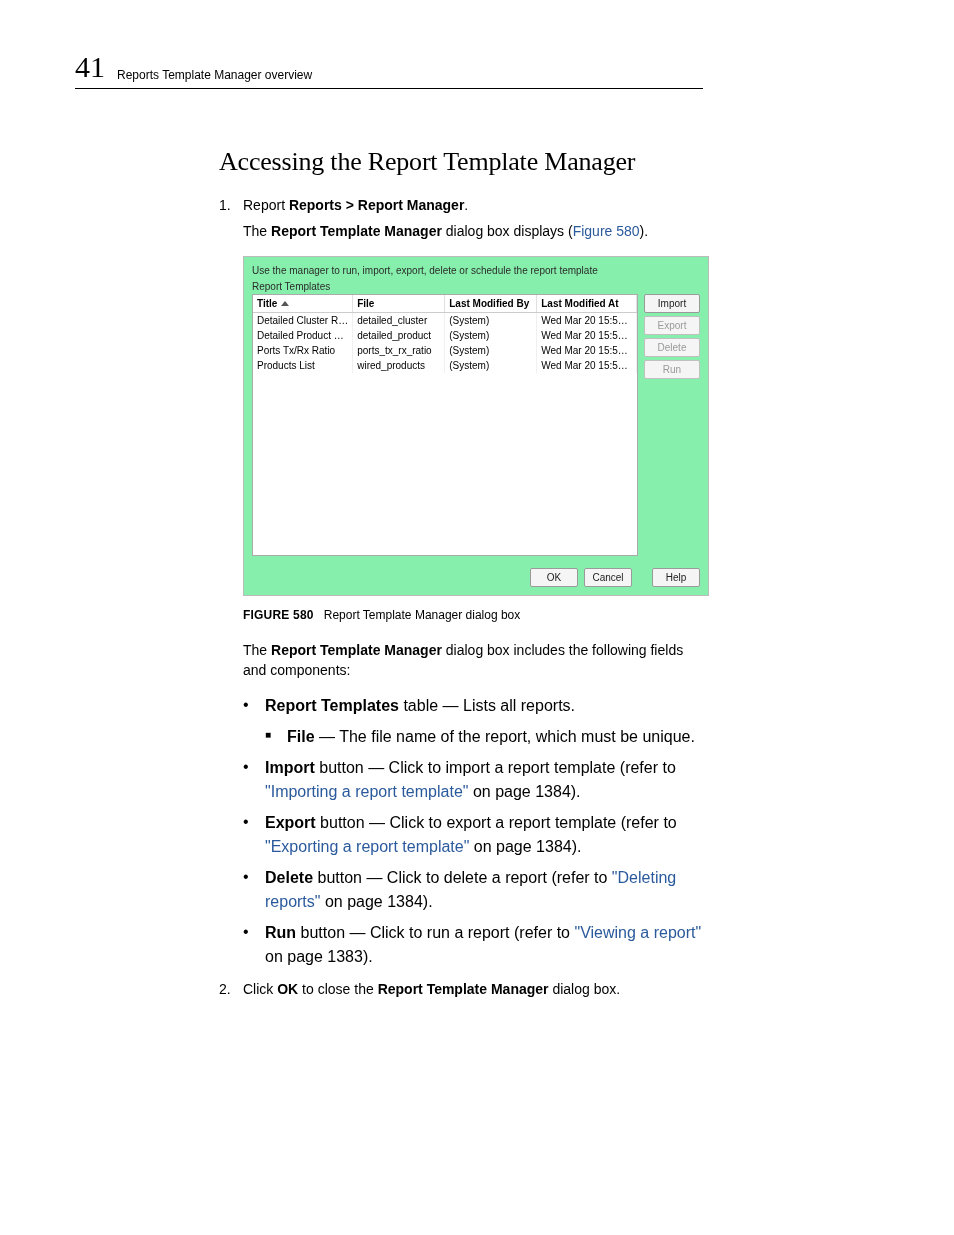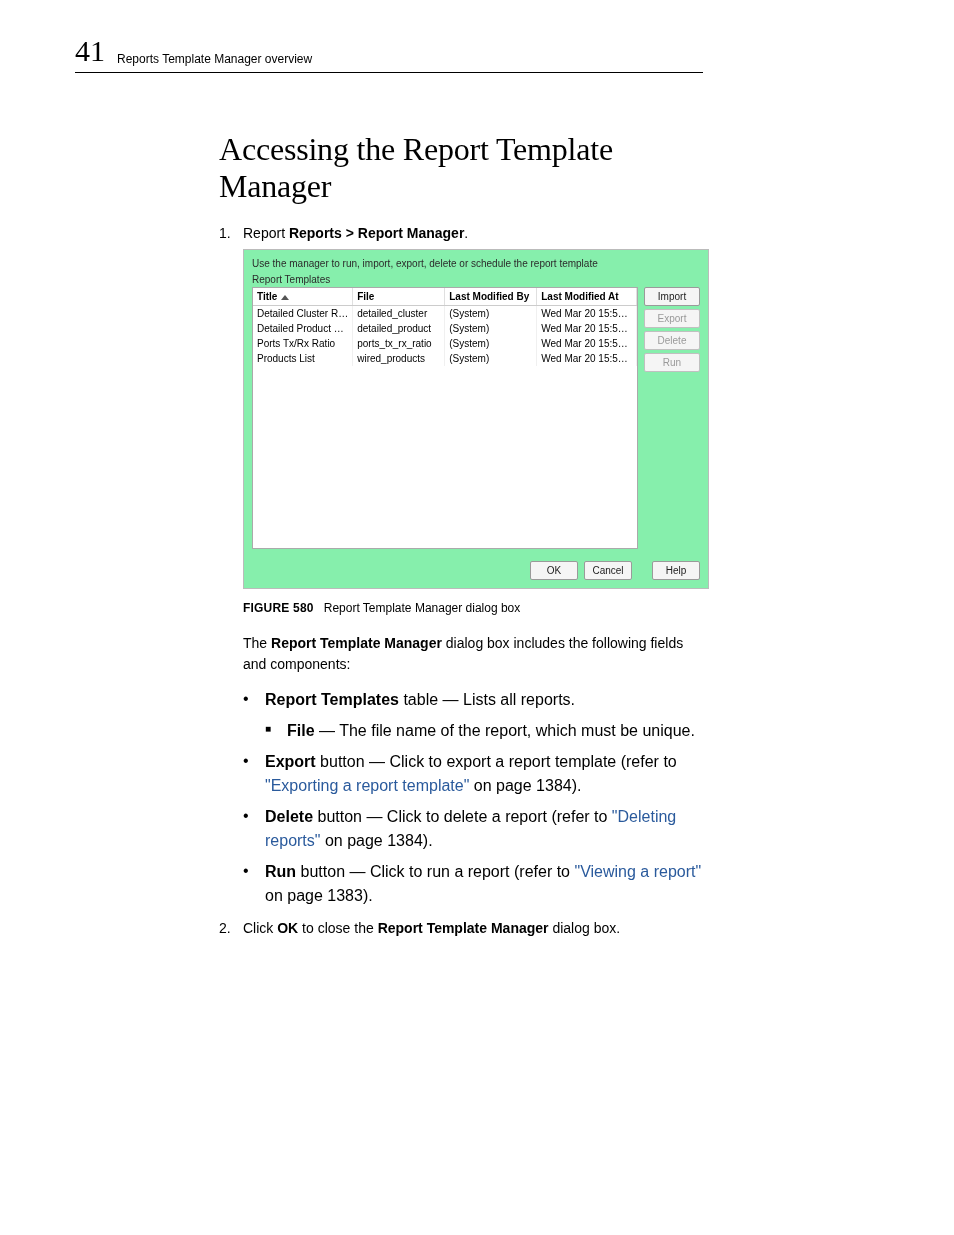--- a/index.html
+++ b/index.html
@@ -1,20 +1,20 @@
 <!DOCTYPE html>
 <html><head>
 <meta charset="utf-8">
 <style>
   html,body { margin:0; padding:0; background:#fff; font-family: Arial, Helvetica, sans-serif; color:#000; }
-  .page { width:778px; min-height:1235px; box-sizing:border-box; padding:36px 75px 60px 75px; position:relative; }
+  .page { width:778px; min-height:1235px; box-sizing:border-box; padding:52px 75px 60px 75px; position:relative; }
   .header-line { border-bottom:1px solid #000; padding-bottom:6px; display:flex; align-items:flex-end; gap:12px; }
   .header-pagenum { font-family: Georgia, 'Times New Roman', serif; font-size:30px; font-weight:400; line-height:1; }
   .header-text { font-size:12px; font-family: Arial, sans-serif; }
-  .section-title { font-family: Georgia, 'Times New Roman', serif; font-size:32px; font-weight:400; margin:58px 0 18px 144px; letter-spacing:-0.2px; }
+  .section-title { font-family: Georgia, 'Times New Roman', serif; font-size:26px; font-weight:400; margin:58px 0 18px 144px; letter-spacing:-0.2px; }
   .body-offset { margin-left:144px; }
   .num-list { font-size:14px; line-height:1.45; }
   .num-list .item { display:flex; margin-bottom:6px; }
   .num-list .num { width:24px; flex-shrink:0; }
   .indent { margin-left:24px; margin-top:6px; margin-bottom:14px; font-size:14px; line-height:1.45; }
   .bold { font-weight:700; }
   .link { color:#2a5a9c; }
   
   .dialog { width:464px; margin:2px 0 12px 24px; background:#86efac; border:1px solid #bbb; font-family: Tahoma, Arial, sans-serif; font-size:10px; }
   .dialog-inner { padding:8px 8px 6px 8px; }
@@ -58,20 +58,23 @@
 
     <div class="num-list">
       <div class="item">
         <div class="num">1.</div>
         <div>
           <span>Report </span><span class="bold">Reports &gt; Report Manager</span><span>.</span>
         </div>
       </div>
     </div>
 
+    <div class="indent">
+      <span>The </span><span class="bold">Report Template Manager</span><span> dialog box displays (</span><span class="link">Figure 580</span><span>).</span>
+    </div>
 
     <div class="dialog">
       <div class="dialog-inner">
         <div class="dlg-text">Use the manager to run, import, export, delete or schedule the report template</div>
         <div class="dlg-group-label">Report Templates</div>
         <div class="dlg-split">
           <div class="dlg-table-wrap">
             <table class="dlg-table">
               <colgroup>
                   <col style="width:26%">
@@ -145,20 +148,24 @@
         <div class="content"><span class="bold">Report Templates</span><span> table — Lists all reports.</span></div>
       </div>
 
       <div class="sub">
         <div class="row">
           <div class="dot sq"></div>
           <div class="content"><span class="bold">File</span><span> — The file name of the report, which must be unique.</span></div>
         </div>
       </div>
 
+      <div class="row">
+        <div class="dot rd"></div>
+        <div class="content"><span class="bold">Import</span><span> button — Click to import a report template (refer to </span><span class="link">"Importing a report template"</span><span> on page 1384).</span></div>
+      </div>
 
       <div class="row">
         <div class="dot rd"></div>
         <div class="content"><span class="bold">Export</span><span> button — Click to export a report template (refer to </span><span class="link">"Exporting a report template"</span><span> on page 1384).</span></div>
       </div>
 
       <div class="row">
         <div class="dot rd"></div>
         <div class="content"><span class="bold">Delete</span><span> button — Click to delete a report (refer to </span><span class="link">"Deleting reports"</span><span> on page 1384).</span></div>
       </div>

